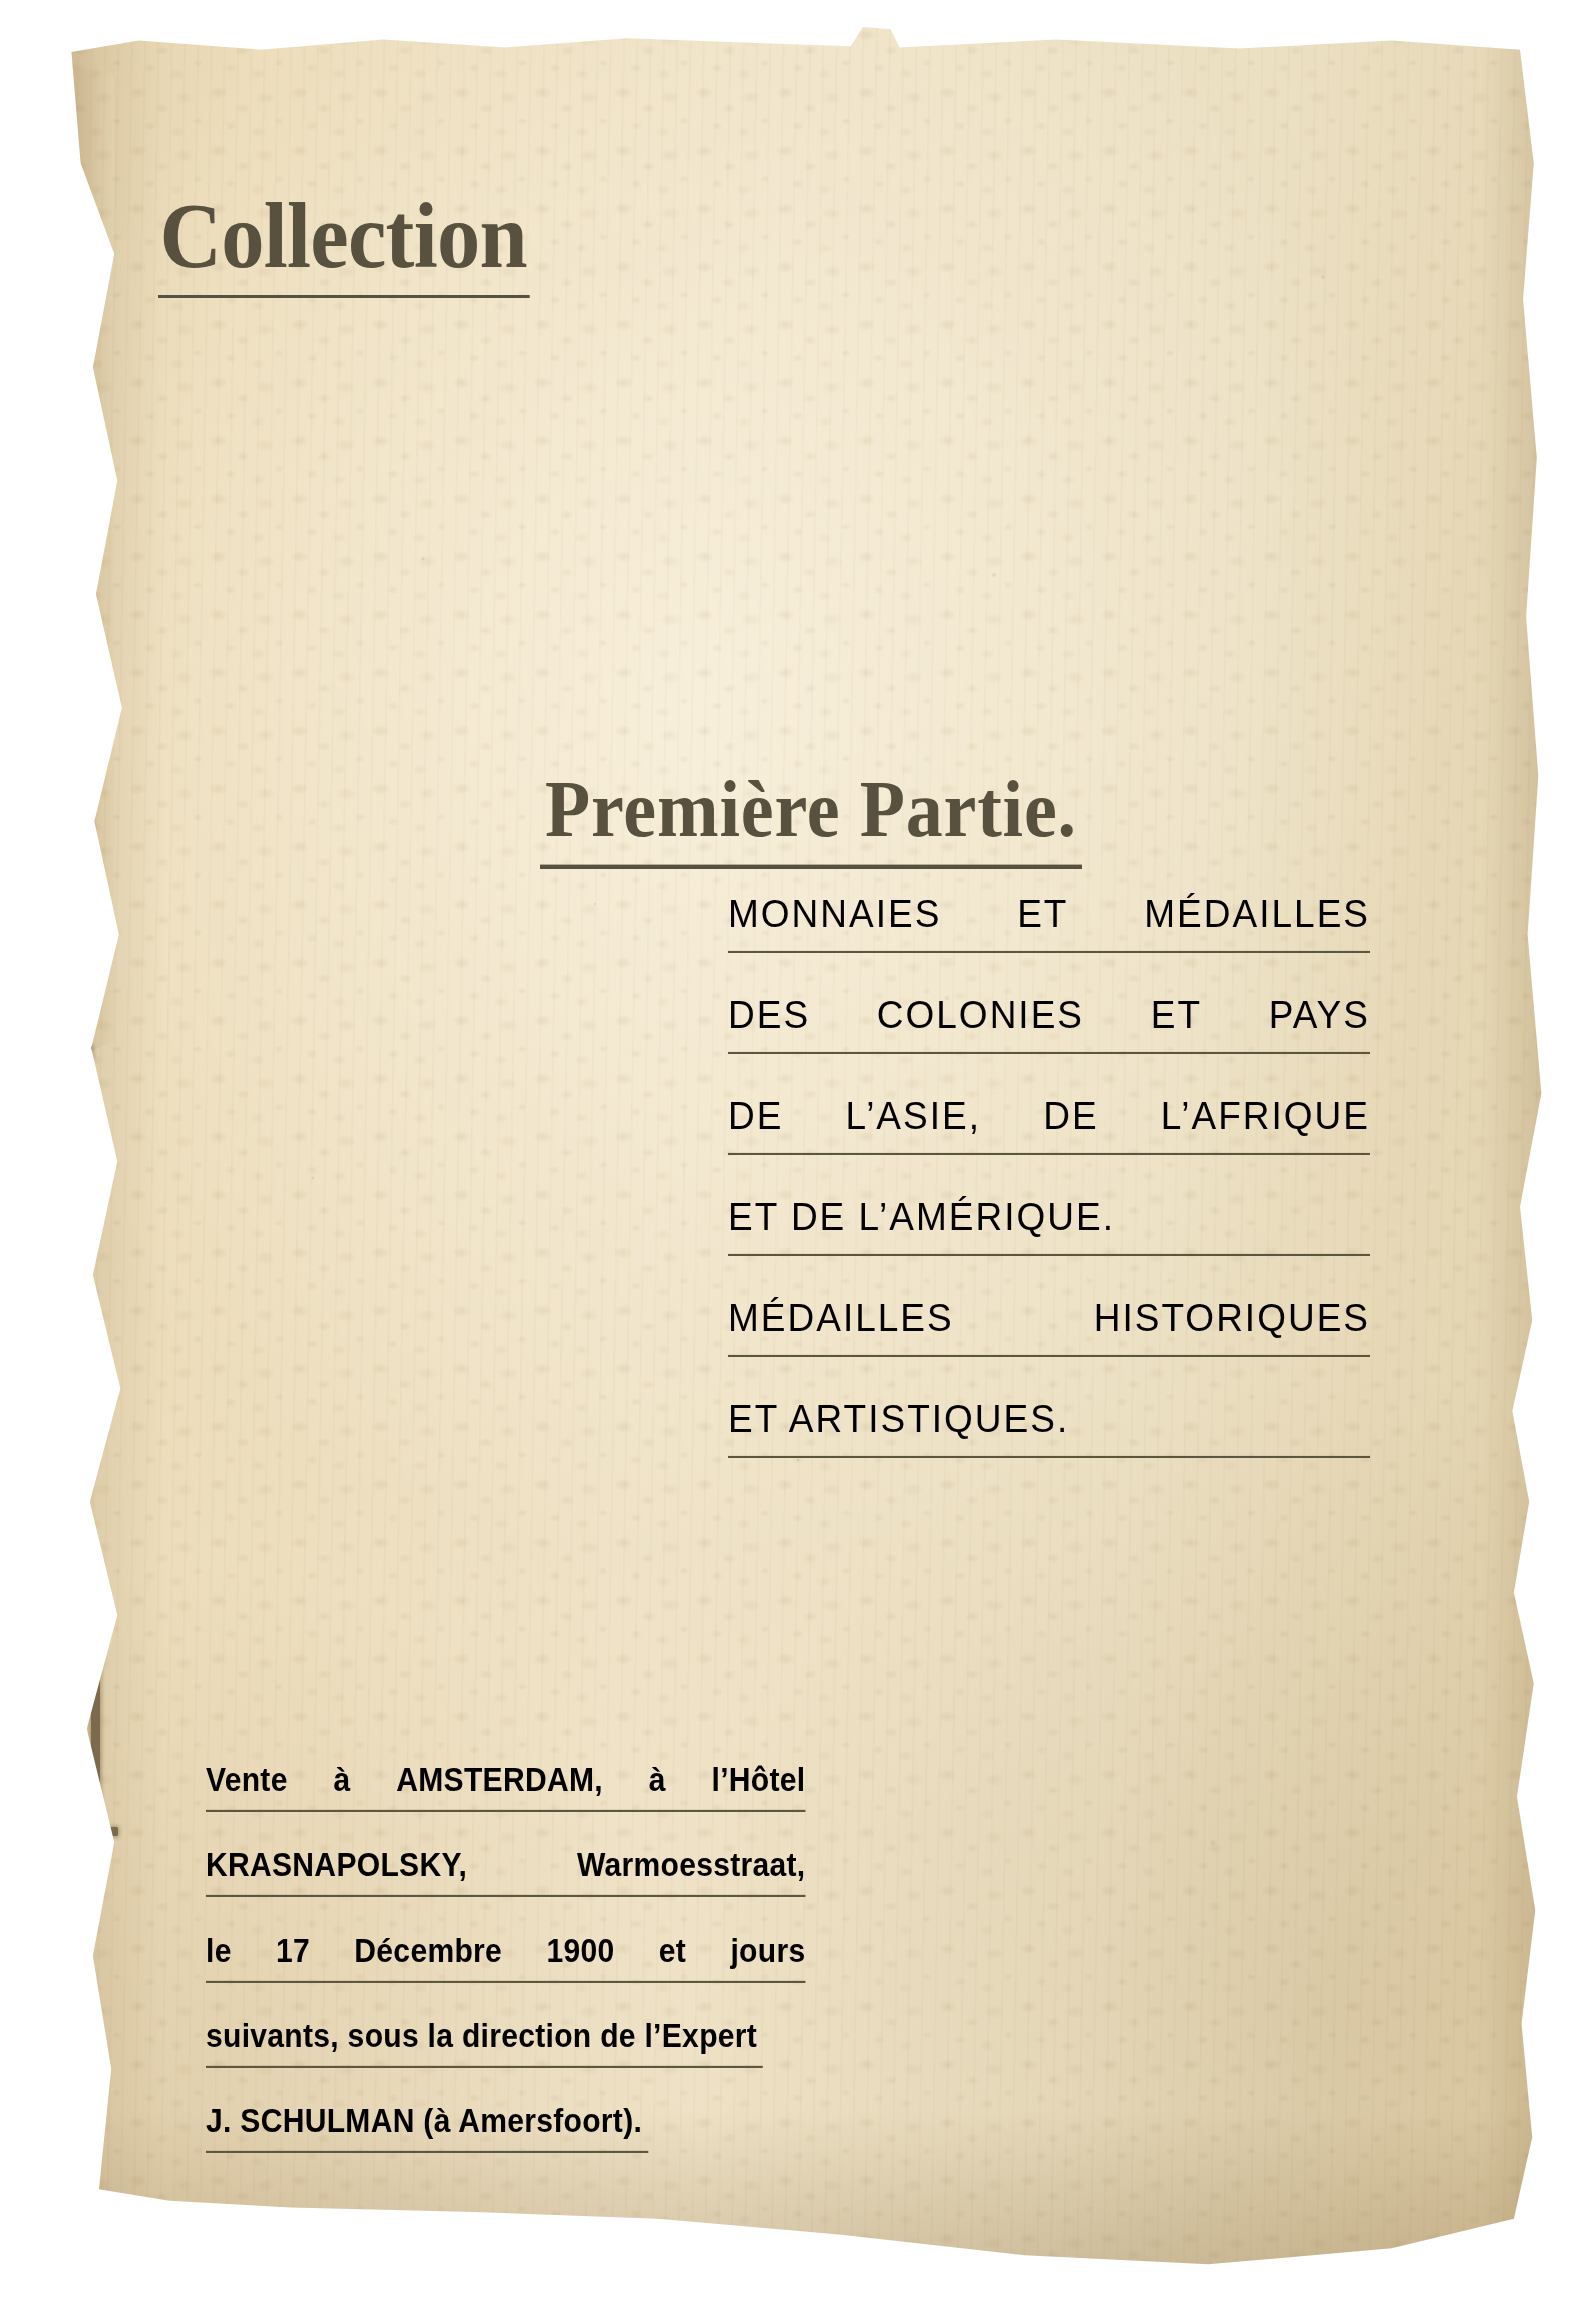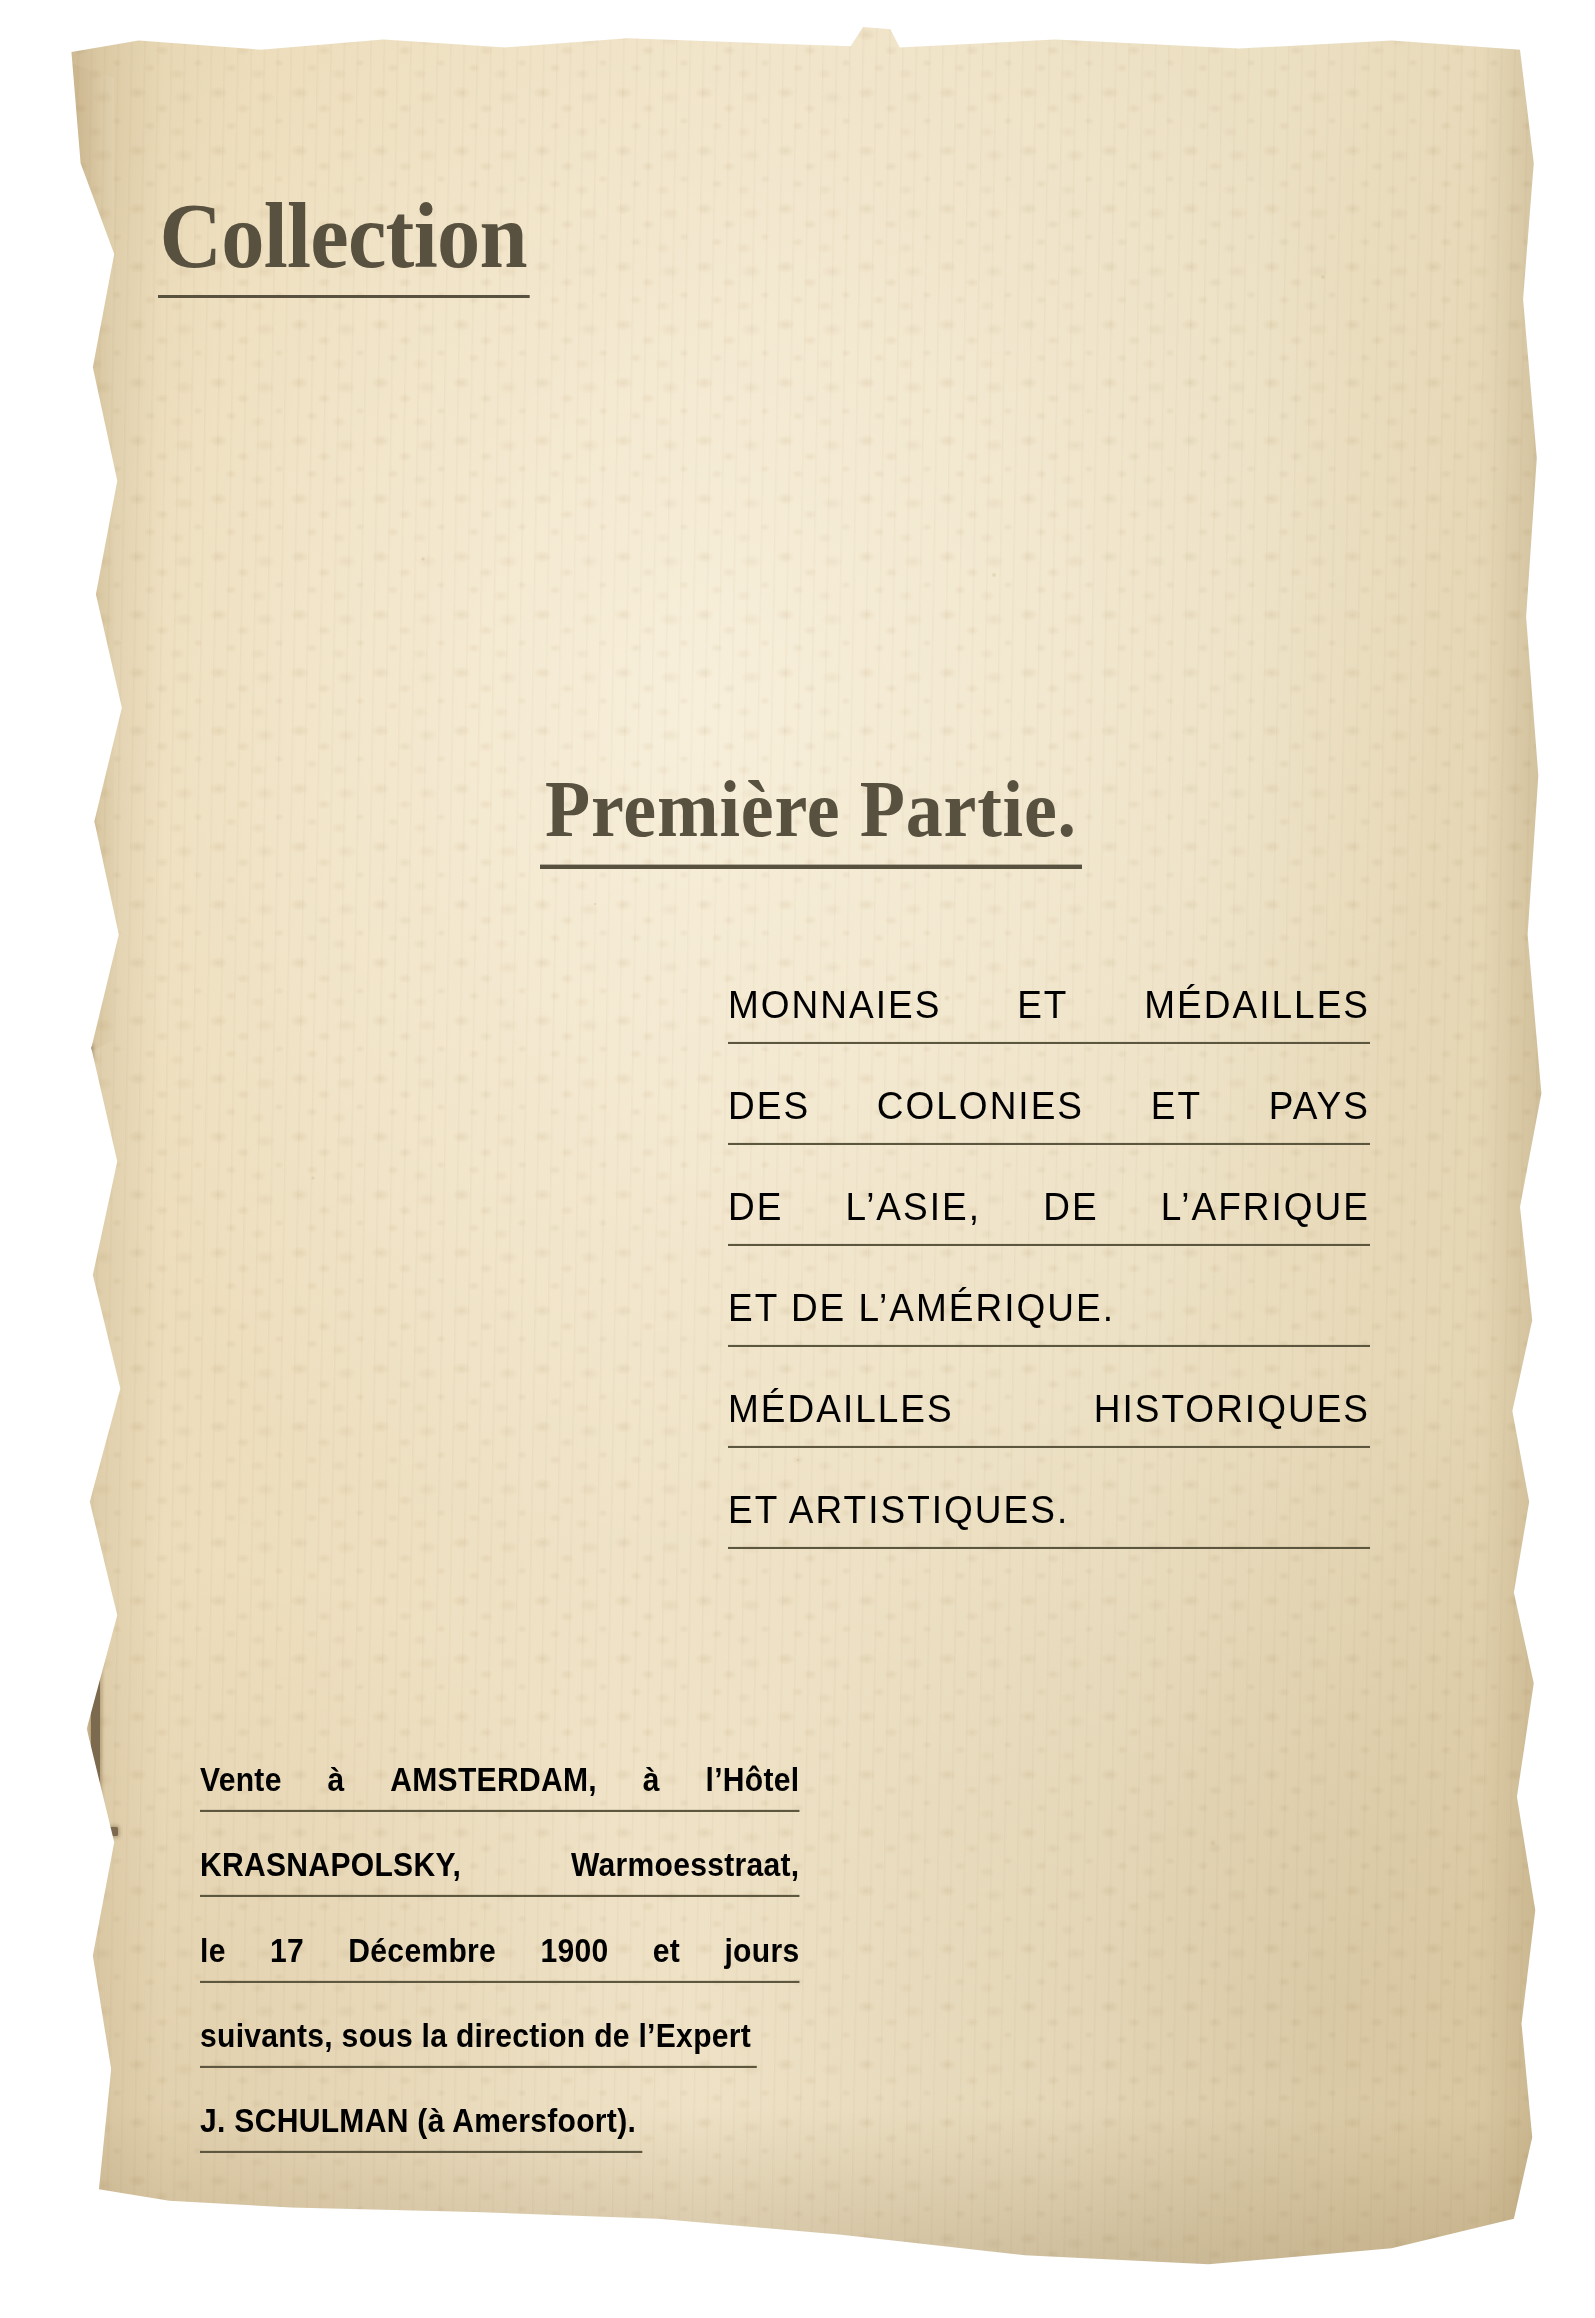--- a/index.html
+++ b/index.html
@@ -112,37 +112,37 @@
 
   #partie{position:absolute;left:0;top:750px;width:1528px;text-align:center;}
   .t-partie{
     font-family:"Liberation Serif",serif;font-weight:700;
     font-size:74px;line-height:1.0;letter-spacing:0.8px;
     display:inline-block;border-bottom:4.7px solid #58513f;padding:0 4.7px 14px 4.7px;
     transform:scaleY(1.10);transform-origin:center bottom;
   }
 
   
-  #subject{position:absolute;left:681px;top:961px;width:642px;}
+  #subject{position:absolute;left:681px;top:870px;width:642px;}
   .subj-line{
     position:relative;
     font-size:37px;letter-spacing:2px;line-height:1.0;
     padding-bottom:17px;margin-bottom:45px;
     border-bottom:2.3px solid #5d563f;
     white-space:nowrap;
     transform:scaleY(1.04);transform-origin:left bottom;
   }
   .subj-line.just{
     display:flex;justify-content:space-between;white-space:normal;
   }
   .subj-line.just > span{display:inline-block;}
   .subj-line:last-child{margin-bottom:0;}
 
   
-  #sale{position:absolute;left:153px;top:1739px;width:618px;}
+  #sale{position:absolute;left:159px;top:1739px;width:618px;}
   .sale-line{
     position:relative;font-weight:700;
     font-size:31px;letter-spacing:0.3px;line-height:1.0;
     padding-bottom:13.3px;margin-bottom:39px;
     border-bottom:2.3px solid #5d563f;
     transform:scaleX(.97) scaleY(1.06);transform-origin:left bottom;
     white-space:nowrap;
   }
   .sale-line.just{display:flex;justify-content:space-between;white-space:normal;}
   .sale-line.just > span{display:inline-block;}

